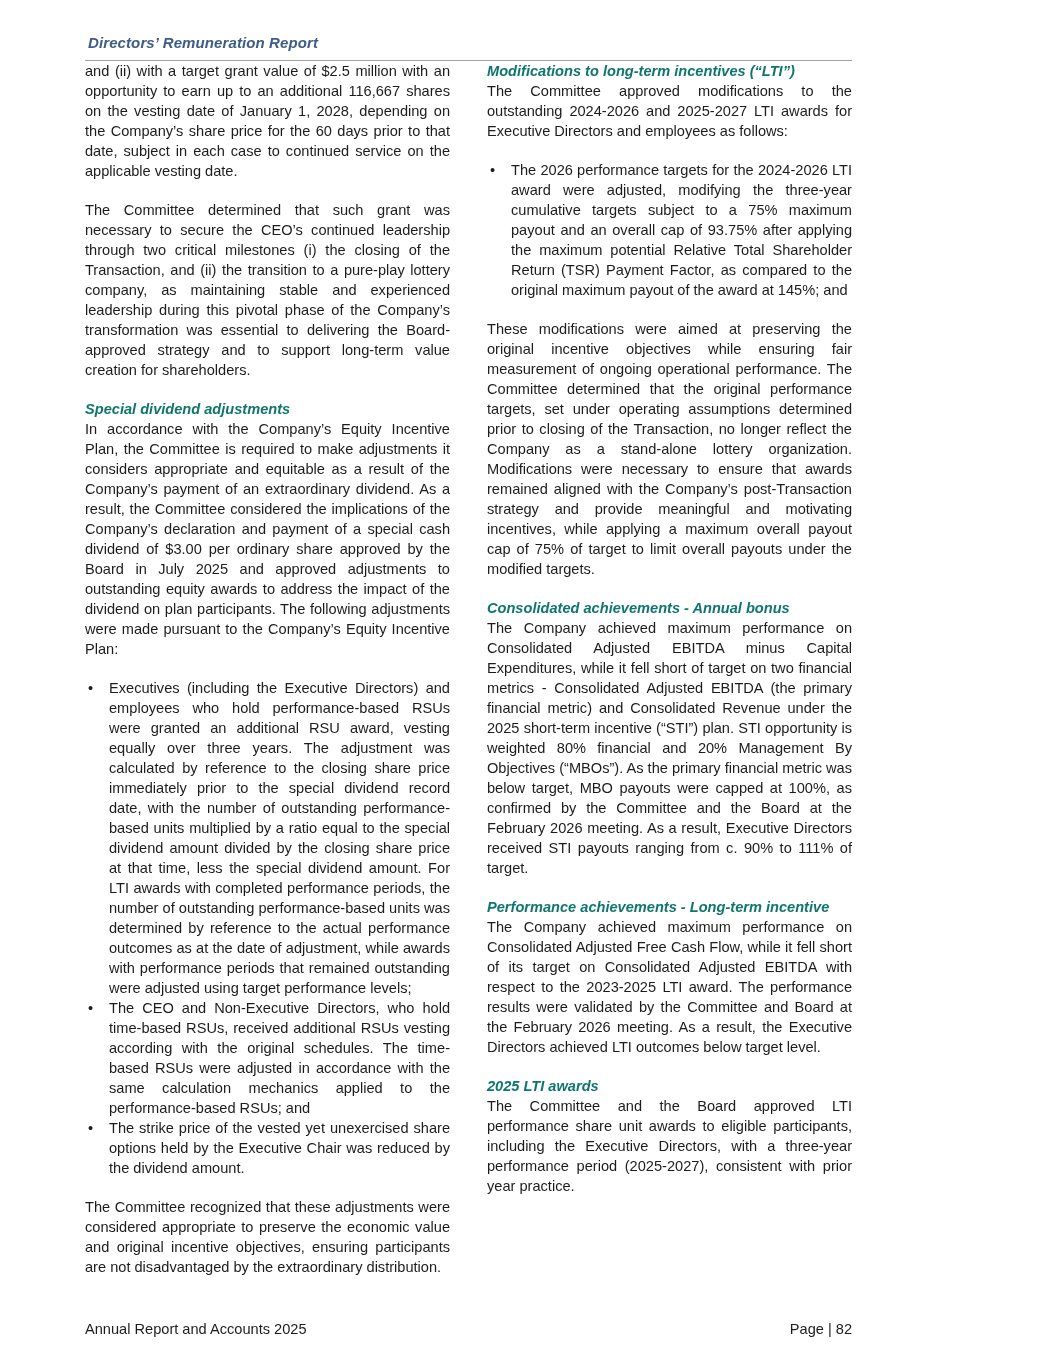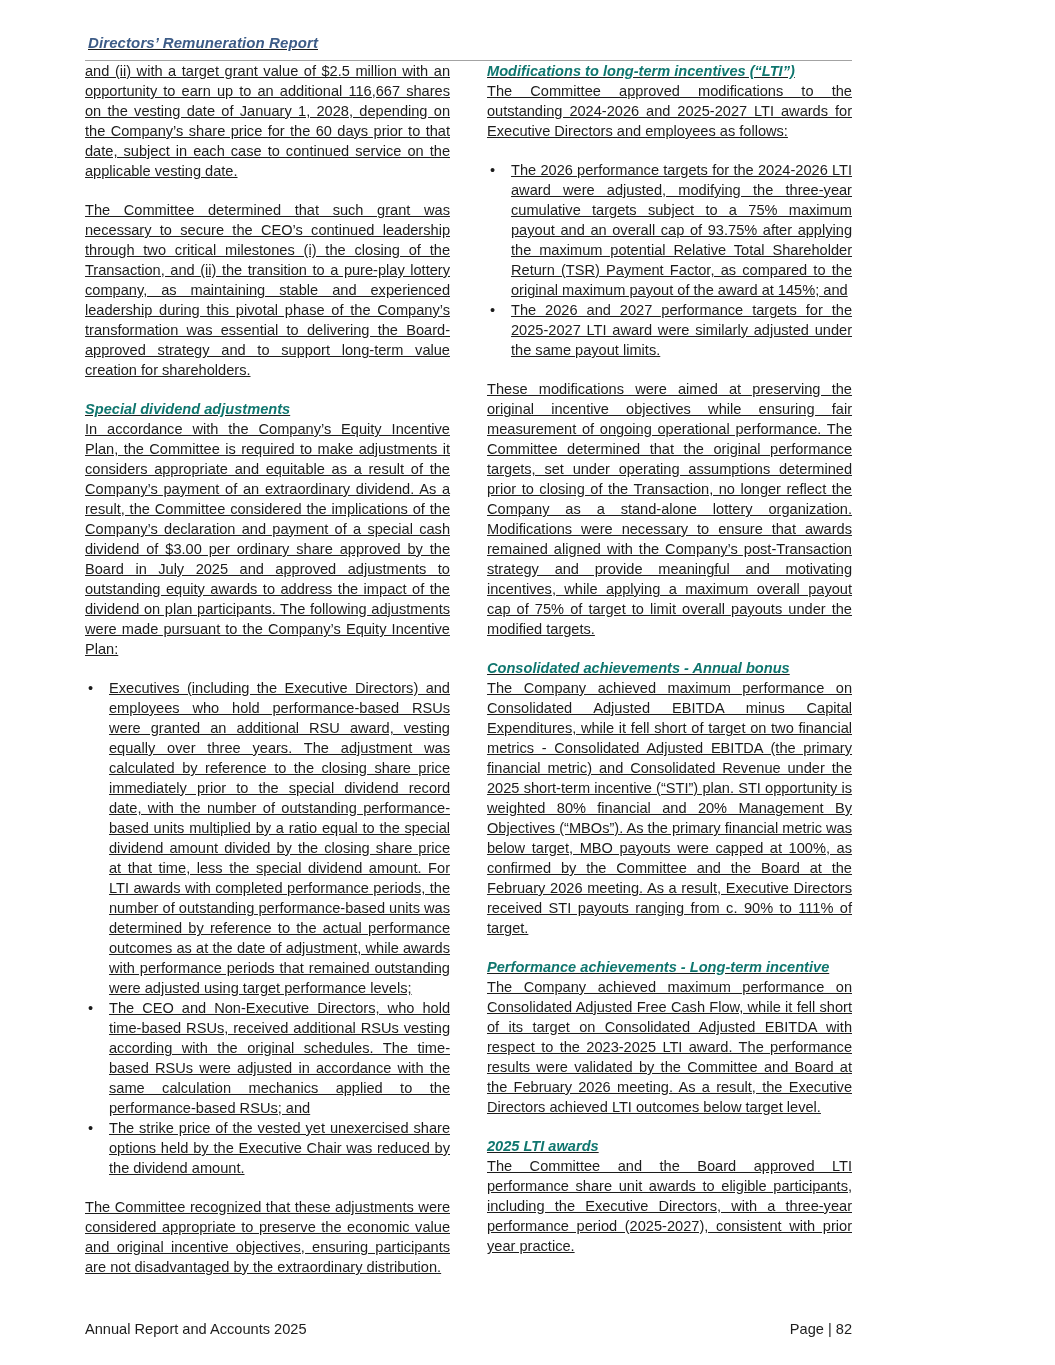--- a/index.html
+++ b/index.html
@@ -11,21 +11,20 @@
   }
   .page {
     position: relative;
     width: 937px;
     height: 1365px;
     box-sizing: border-box;
     padding: 34px 85px 0 85px;
     overflow: hidden;
     color: #1c1c1c;
     background: #ffffff;
-    text-decoration: underline;
   }
   .report-title {
     font-size: 15px;
     font-weight: bold;
     font-style: italic;
     color: #3d5c87;
     padding-left: 3px;
     letter-spacing: 0.1px;
   }
   .header-rule {
@@ -102,21 +101,20 @@
         <li>The strike price of the vested yet unexercised share options held by the Executive Chair was reduced by the dividend amount.</li>
       </ul>
       <p>The Committee recognized that these adjustments were considered appropriate to preserve the economic value and original incentive objectives, ensuring participants are not disadvantaged by the extraordinary distribution.</p>
     </section>
 
     <section class="col">
       <h2 class="sec">Modifications to long-term incentives (“LTI”)</h2>
       <p>The Committee approved modifications to the outstanding 2024-2026 and 2025-2027 LTI awards for Executive Directors and employees as follows:</p>
       <ul>
         <li>The 2026 performance targets for the 2024-2026 LTI award were adjusted, modifying the three-year cumulative targets subject to a 75% maximum payout and an overall cap of 93.75% after applying the maximum potential Relative Total Shareholder Return (TSR) Payment Factor, as compared to the original maximum payout of the award at 145%; and</li>
-        <li>The 2026 and 2027 performance targets for the 2025-2027 LTI award were similarly adjusted under the same payout limits.</li>
       </ul>
       <p>These modifications were aimed at preserving the original incentive objectives while ensuring fair measurement of ongoing operational performance. The Committee determined that the original performance targets, set under operating assumptions determined prior to closing of the Transaction, no longer reflect the Company as a stand-alone lottery organization. Modifications were necessary to ensure that awards remained aligned with the Company’s post-Transaction strategy and provide meaningful and motivating incentives, while applying a maximum overall payout cap of 75% of target to limit overall payouts under the modified targets.</p>
       <h2 class="sec">Consolidated achievements - Annual bonus</h2>
       <p>The Company achieved maximum performance on Consolidated Adjusted EBITDA minus Capital Expenditures, while it fell short of target on two financial metrics - Consolidated Adjusted EBITDA (the primary financial metric) and Consolidated Revenue under the 2025 short-term incentive (“STI”) plan. STI opportunity is weighted 80% financial and 20% Management By Objectives (“MBOs”). As the primary financial metric was below target, MBO payouts were capped at 100%, as confirmed by the Committee and the Board at the February 2026 meeting. As a result, Executive Directors received STI payouts ranging from c. 90% to 111% of target.</p>
       <h2 class="sec">Performance achievements - Long-term incentive</h2>
       <p>The Company achieved maximum performance on Consolidated Adjusted Free Cash Flow, while it fell short of its target on Consolidated Adjusted EBITDA with respect to the 2023-2025 LTI award. The performance results were validated by the Committee and Board at the February 2026 meeting. As a result, the Executive Directors achieved LTI outcomes below target level.</p>
       <h2 class="sec">2025 LTI awards</h2>
       <p>The Committee and the Board approved LTI performance share unit awards to eligible participants, including the Executive Directors, with a three-year performance period (2025-2027), consistent with prior year practice.</p>
     </section>
 

